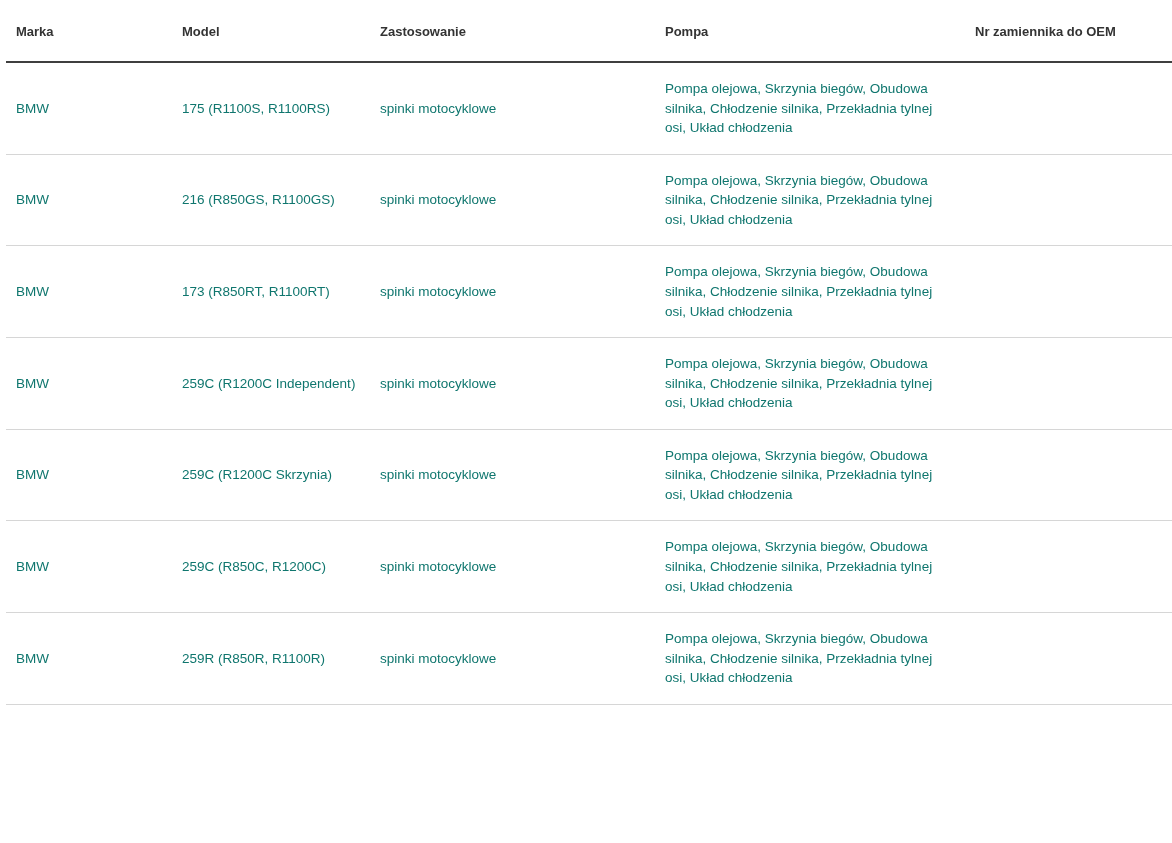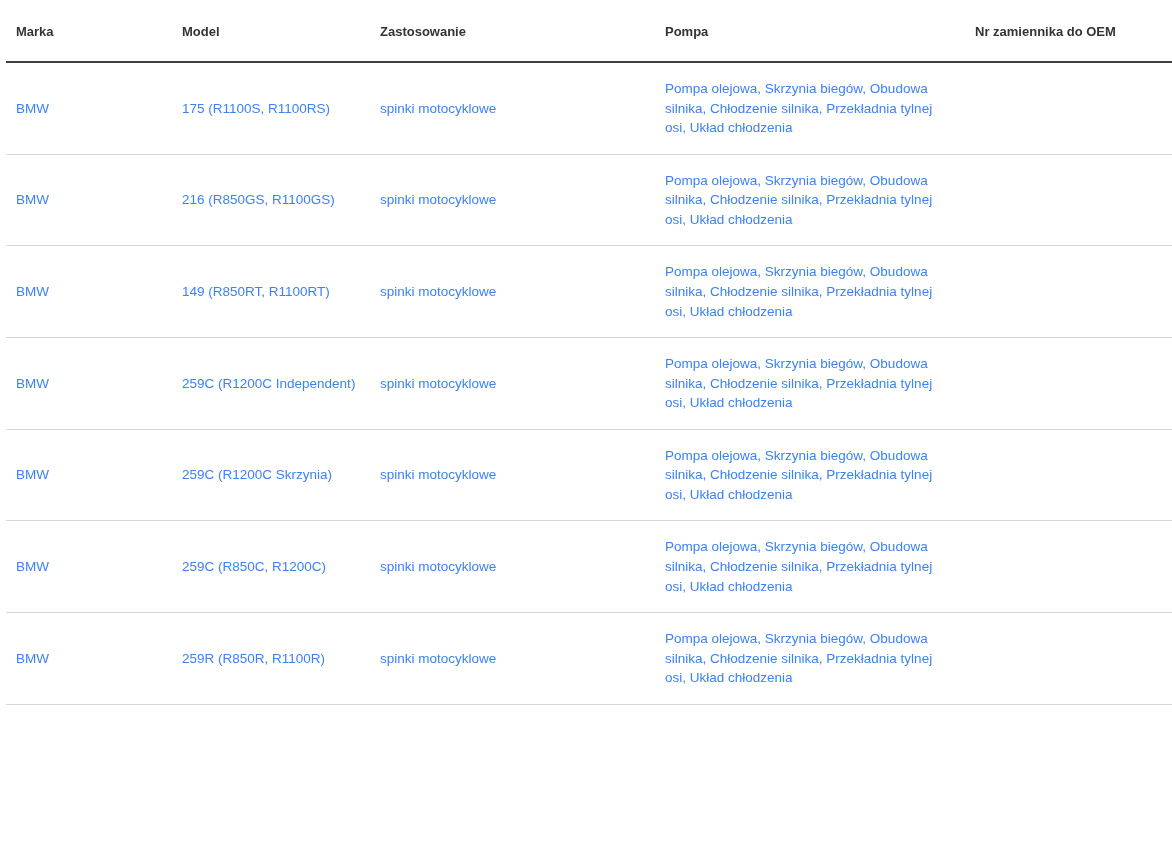--- a/index.html
+++ b/index.html
@@ -32,21 +32,21 @@
     font-size: 13px;
     font-weight: bold;
     color: #333333;
     padding: 24px 10px 22px 10px;
     border-bottom: 2px solid #3f3f3f;
     vertical-align: middle;
   }
   table.compat-table td {
     font-size: 13.5px;
     font-weight: normal;
-    color: #3b82f6;
+    color: #0f766e;
     padding: 16px 10px 16px 10px;
     border-bottom: 1px solid #d6d6d6;
     vertical-align: middle;
     line-height: 1.45;
   }
   tbody tr:last-child td {
     border-bottom: 1px solid #d6d6d6;
   }
   .col-marka   { width: 146px; }
   .col-model   { width: 178px; }
@@ -96,21 +96,21 @@
       </tr>
       <tr>
         <td class="col-marka">BMW</td>
         <td class="col-model">216 (R850GS, R1100GS)</td>
         <td class="col-zast">spinki motocyklowe</td>
         <td class="col-opis">Pompa olejowa, Skrzynia biegów, Obudowa silnika, Chłodzenie silnika, Przekładnia tylnej osi, Układ chłodzenia</td>
         <td class="col-oem">07119963200</td>
       </tr>
       <tr>
         <td class="col-marka">BMW</td>
-        <td class="col-model">149 (R850RT, R1100RT)</td>
+        <td class="col-model">173 (R850RT, R1100RT)</td>
         <td class="col-zast">spinki motocyklowe</td>
         <td class="col-opis">Pompa olejowa, Skrzynia biegów, Obudowa silnika, Chłodzenie silnika, Przekładnia tylnej osi, Układ chłodzenia</td>
         <td class="col-oem">07119963200</td>
       </tr>
       <tr>
         <td class="col-marka">BMW</td>
         <td class="col-model">259C (R1200C Independent)</td>
         <td class="col-zast">spinki motocyklowe</td>
         <td class="col-opis">Pompa olejowa, Skrzynia biegów, Obudowa silnika, Chłodzenie silnika, Przekładnia tylnej osi, Układ chłodzenia</td>
         <td class="col-oem">07119963200</td>

